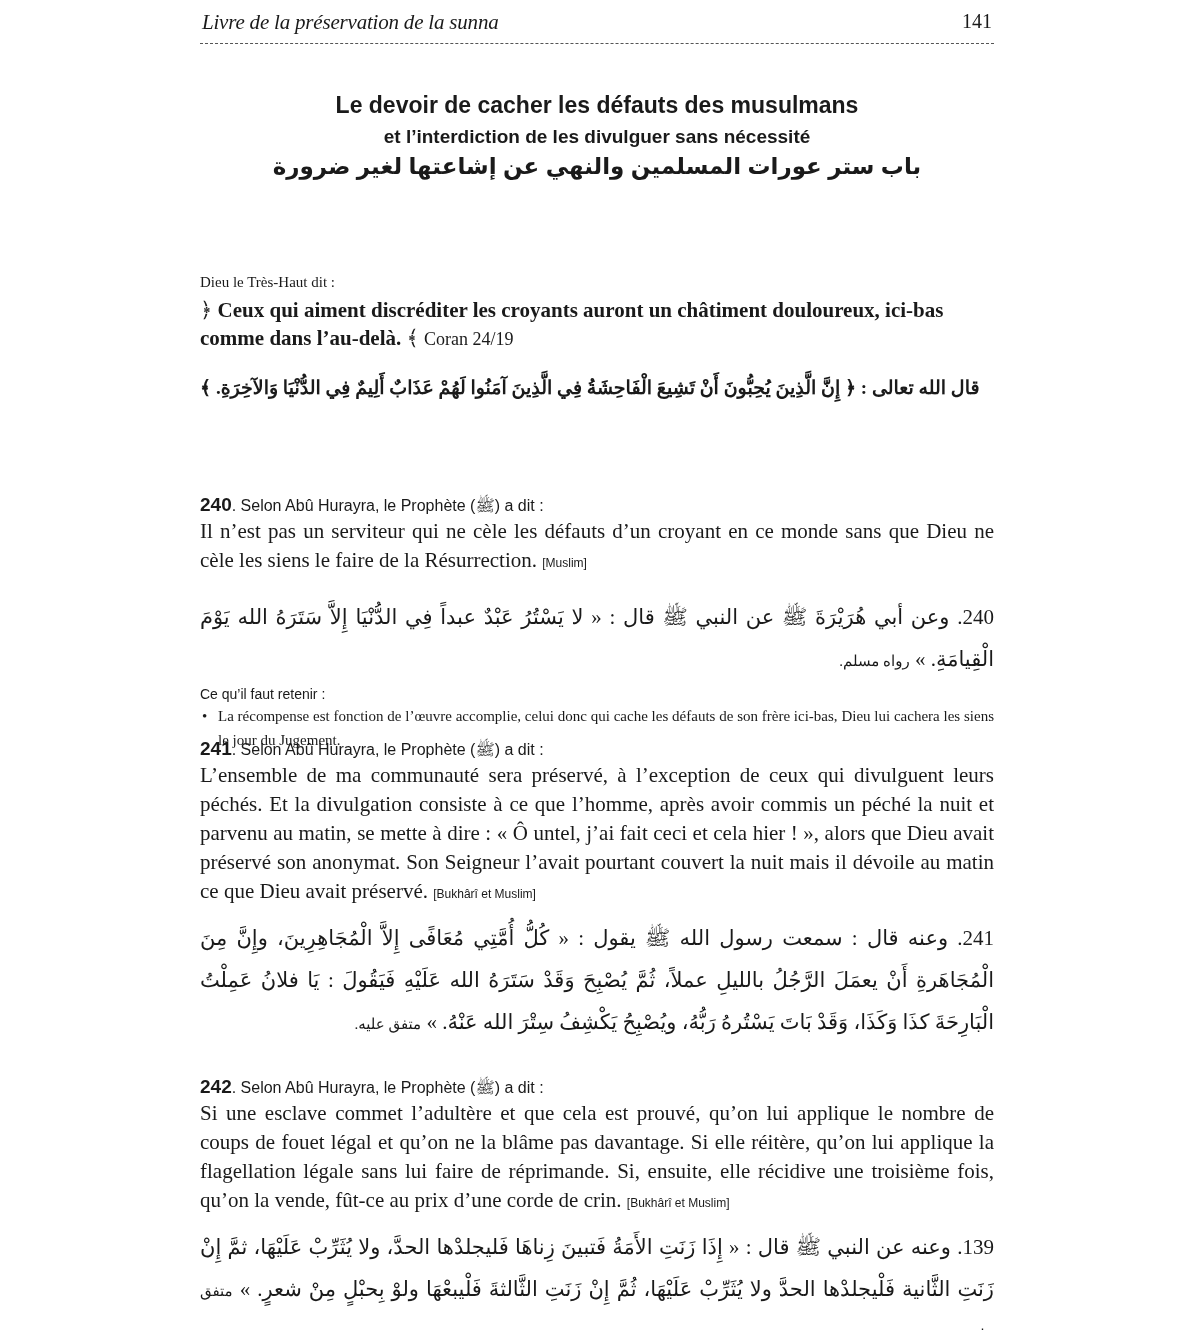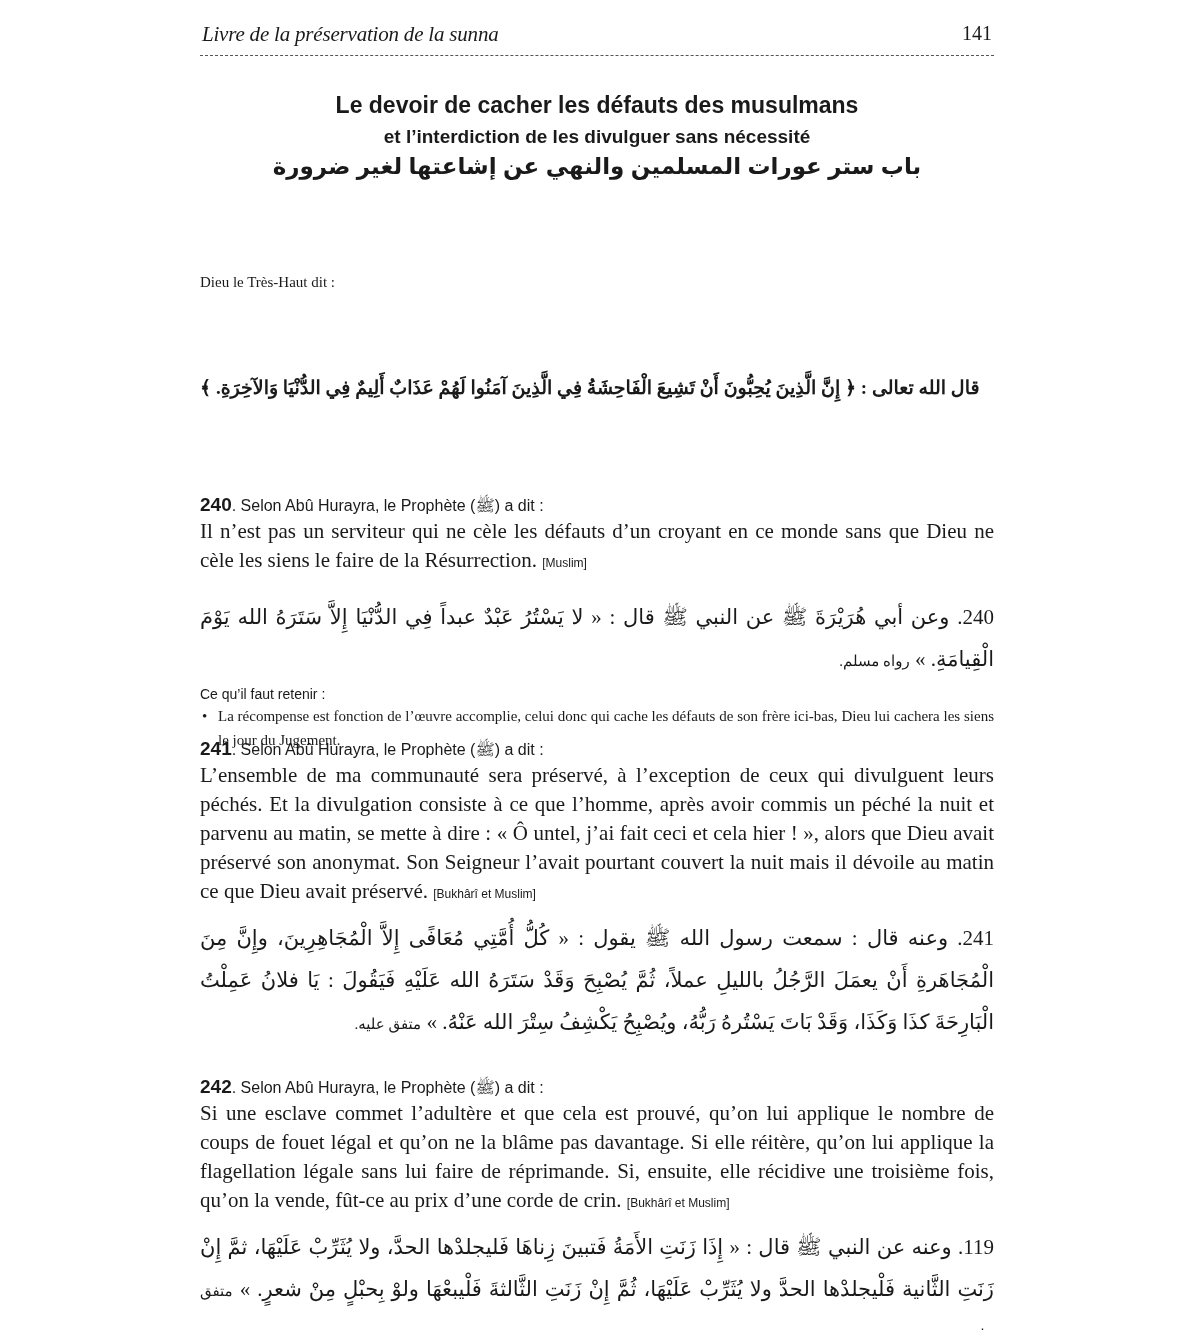--- a/index.html
+++ b/index.html
@@ -1,21 +1,21 @@
 <!DOCTYPE html>
 <html><head>
 <meta charset="utf-8">
 <style>
   html, body { margin: 0; padding: 0; background: #ffffff; }
   body { width: 1200px; height: 1330px; position: relative; overflow: hidden; color: #1a1a1a; }
   .page { position: absolute; left: 200px; top: 0; width: 794px; }
   .serif { font-family: "Liberation Serif", "DejaVu Serif", serif; }
   .sans { font-family: "Liberation Sans", "DejaVu Sans", sans-serif; }
 
-  .running-head { position: absolute; top: 22px; left: 0; width: 794px; height: 30px; text-align: center; }
+  .running-head { position: absolute; top: 10px; left: 0; width: 794px; height: 30px; text-align: center; }
   .running-title { position: absolute; left: 2px; top: 0; font-style: italic; font-size: 21px; letter-spacing: -0.2px; }
   .page-number { position: absolute; right: 2px; top: 0; font-size: 20px; }
   .head-rule { position: absolute; left: 0; top: 33px; width: 794px; border-top: 1px dashed #555; }
 
   .chapter { position: absolute; top: 90px; left: 0; width: 794px; text-align: center; }
   .chapter-number { font-size: 30px; font-weight: bold; line-height: 36px; }
   .chapter-title { font-size: 23px; font-weight: bold; line-height: 30px; }
   .chapter-subtitle { font-size: 19px; font-weight: bold; line-height: 24px; margin-top: 5px; }
   .chapter-arabic { font-size: 23px; font-weight: bold; line-height: 30px; margin-top: 2px; direction: rtl; }
 
@@ -49,20 +49,26 @@
   </div>
 
   <div class="chapter sans">
     <div class="chapter-title">Le devoir de cacher les défauts des musulmans</div>
     <div class="chapter-subtitle">et l’interdiction de les divulguer sans nécessité</div>
     <div class="chapter-arabic">باب ستر عورات المسلمين والنهي عن إشاعتها لغير ضرورة</div>
   </div>
 
   <div class="block serif" style="top:272px;">
     <div class="intro-label">Dieu le Très-Haut dit :</div>
+    <div class="quran-fr" style="margin-top:4px;">
+      <span class="orn">﴿</span>
+      <span>Ceux qui aiment discréditer les croyants auront un châtiment douloureux, ici-bas comme dans l’au-delà.</span>
+      <span class="orn">﴾</span>
+      <span class="ref">Coran 24/19</span>
+    </div>
   </div>
 
   <div class="block serif" style="top:368px;">
     <div class="arabic" style="font-weight:bold;">قال الله تعالى : ﴿ إِنَّ الَّذِينَ يُحِبُّونَ أَنْ تَشِيعَ الْفَاحِشَةُ فِي الَّذِينَ آمَنُوا لَهُمْ عَذَابٌ أَلِيمٌ فِي الدُّنْيَا وَالآخِرَةِ. ﴾</div>
   </div>
 
   <div class="block serif" style="top:494px;">
     <div class="hadith-head sans">
       <span class="num">240</span><span>. Selon Abû Hurayra, le Prophète (ﷺ) a dit :</span>
     </div>
@@ -97,18 +103,18 @@
 
   <div class="block serif" style="top:1076px;">
     <div class="hadith-head sans">
       <span class="num">242</span><span>. Selon Abû Hurayra, le Prophète (ﷺ) a dit :</span>
     </div>
     <div class="hadith-text">
       <span>Si une esclave commet l’adultère et que cela est prouvé, qu’on lui applique le nombre de coups de fouet légal et qu’on ne la blâme pas davantage. Si elle réitère, qu’on lui applique la flagellation légale sans lui faire de réprimande. Si, ensuite, elle récidive une troisième fois, qu’on la vende, fût-ce au prix d’une corde de crin.</span>
       <span class="src">[Bukhârî et Muslim]</span>
     </div>
     <div class="arabic-hadith" style="margin-top:8px;">
-      <span>119. وعنه عن النبي ﷺ قال : « إِذَا زَنَتِ الأَمَةُ فَتبينَ زِناهَا فَليجلدْها الحدَّ، ولا يُثَرِّبْ عَلَيْهَا، ثمَّ إِنْ زَنَتِ الثَّانية فَلْيجلدْها الحدَّ ولا يُثَرِّبْ عَلَيْهَا، ثُمَّ إِنْ زَنَتِ الثَّالثةَ فَلْيبعْهَا ولوْ بِحبْلٍ مِنْ شعرٍ. »</span>
+      <span>139. وعنه عن النبي ﷺ قال : « إِذَا زَنَتِ الأَمَةُ فَتبينَ زِناهَا فَليجلدْها الحدَّ، ولا يُثَرِّبْ عَلَيْهَا، ثمَّ إِنْ زَنَتِ الثَّانية فَلْيجلدْها الحدَّ ولا يُثَرِّبْ عَلَيْهَا، ثُمَّ إِنْ زَنَتِ الثَّالثةَ فَلْيبعْهَا ولوْ بِحبْلٍ مِنْ شعرٍ. »</span>
       <span class="src-ar">متفق عليه.</span>
     </div>
   </div>
 
 </div>
 
 </body></html>

